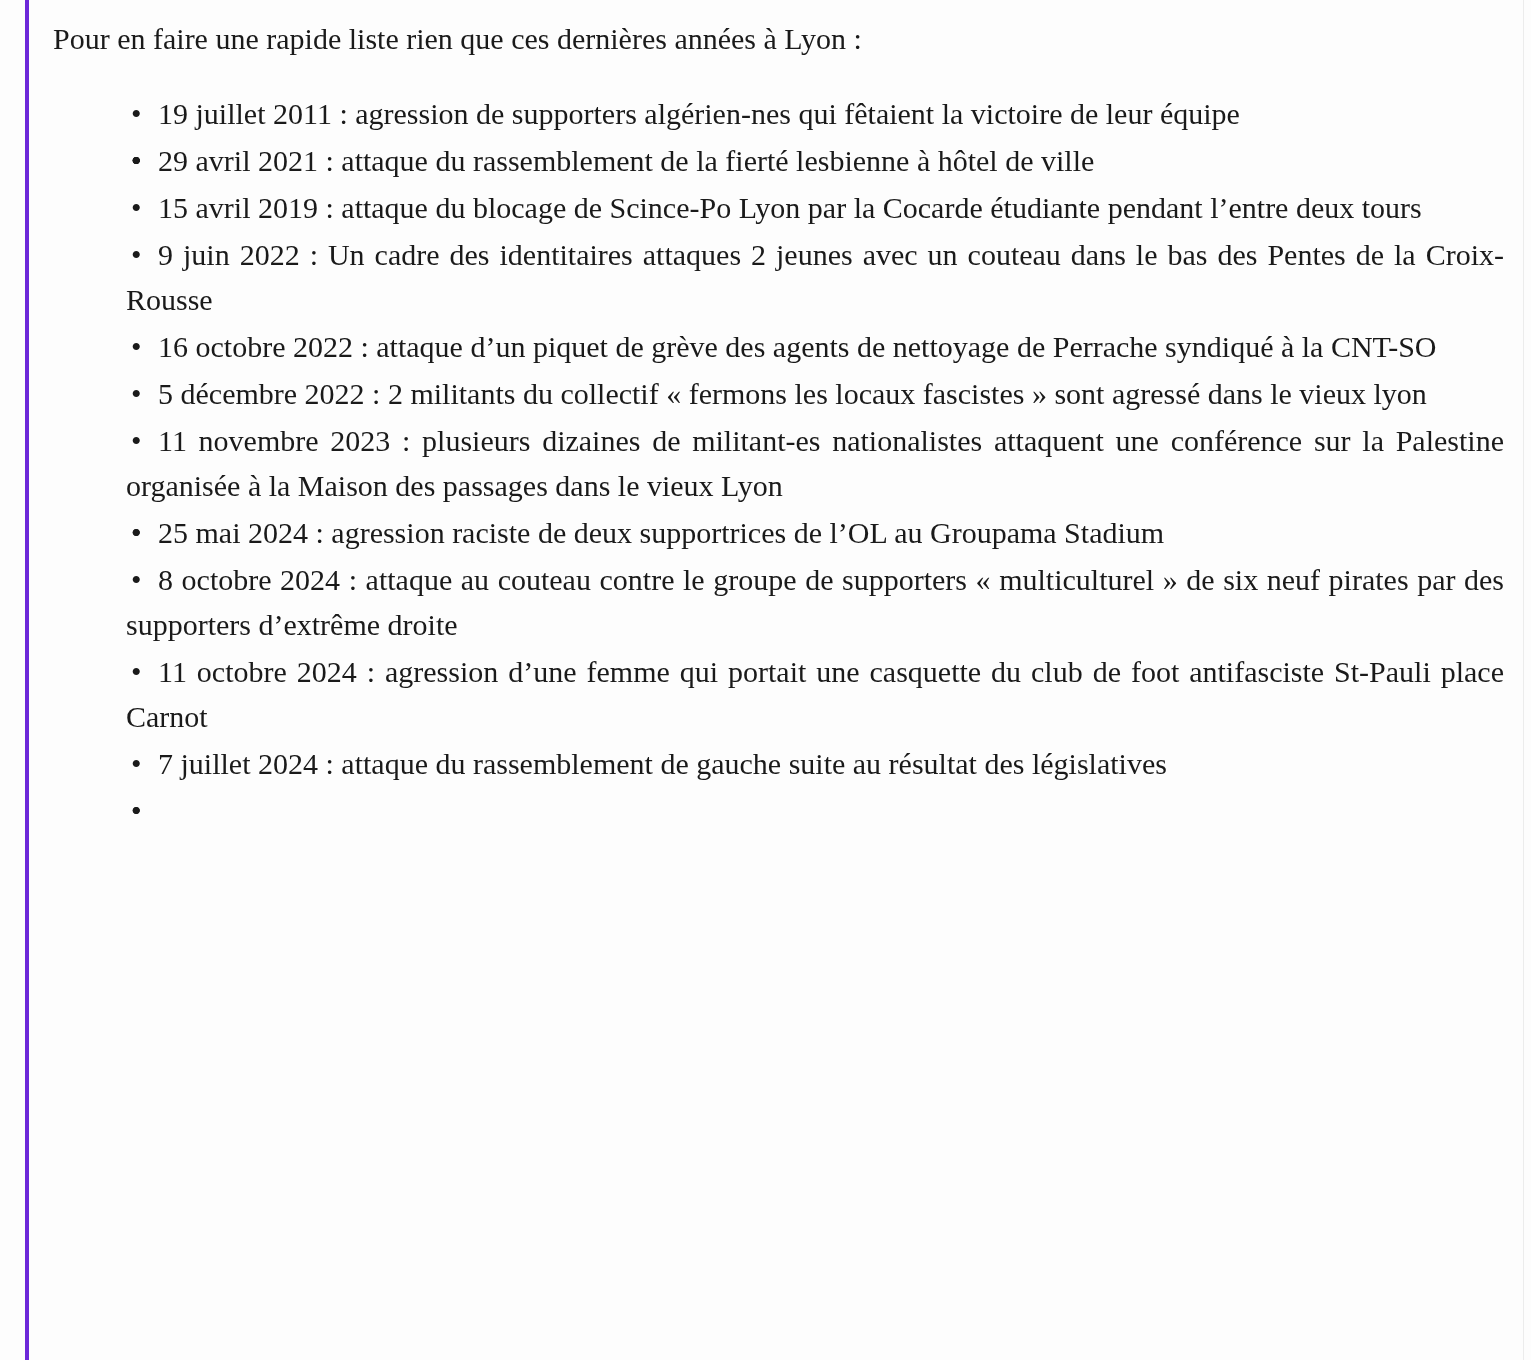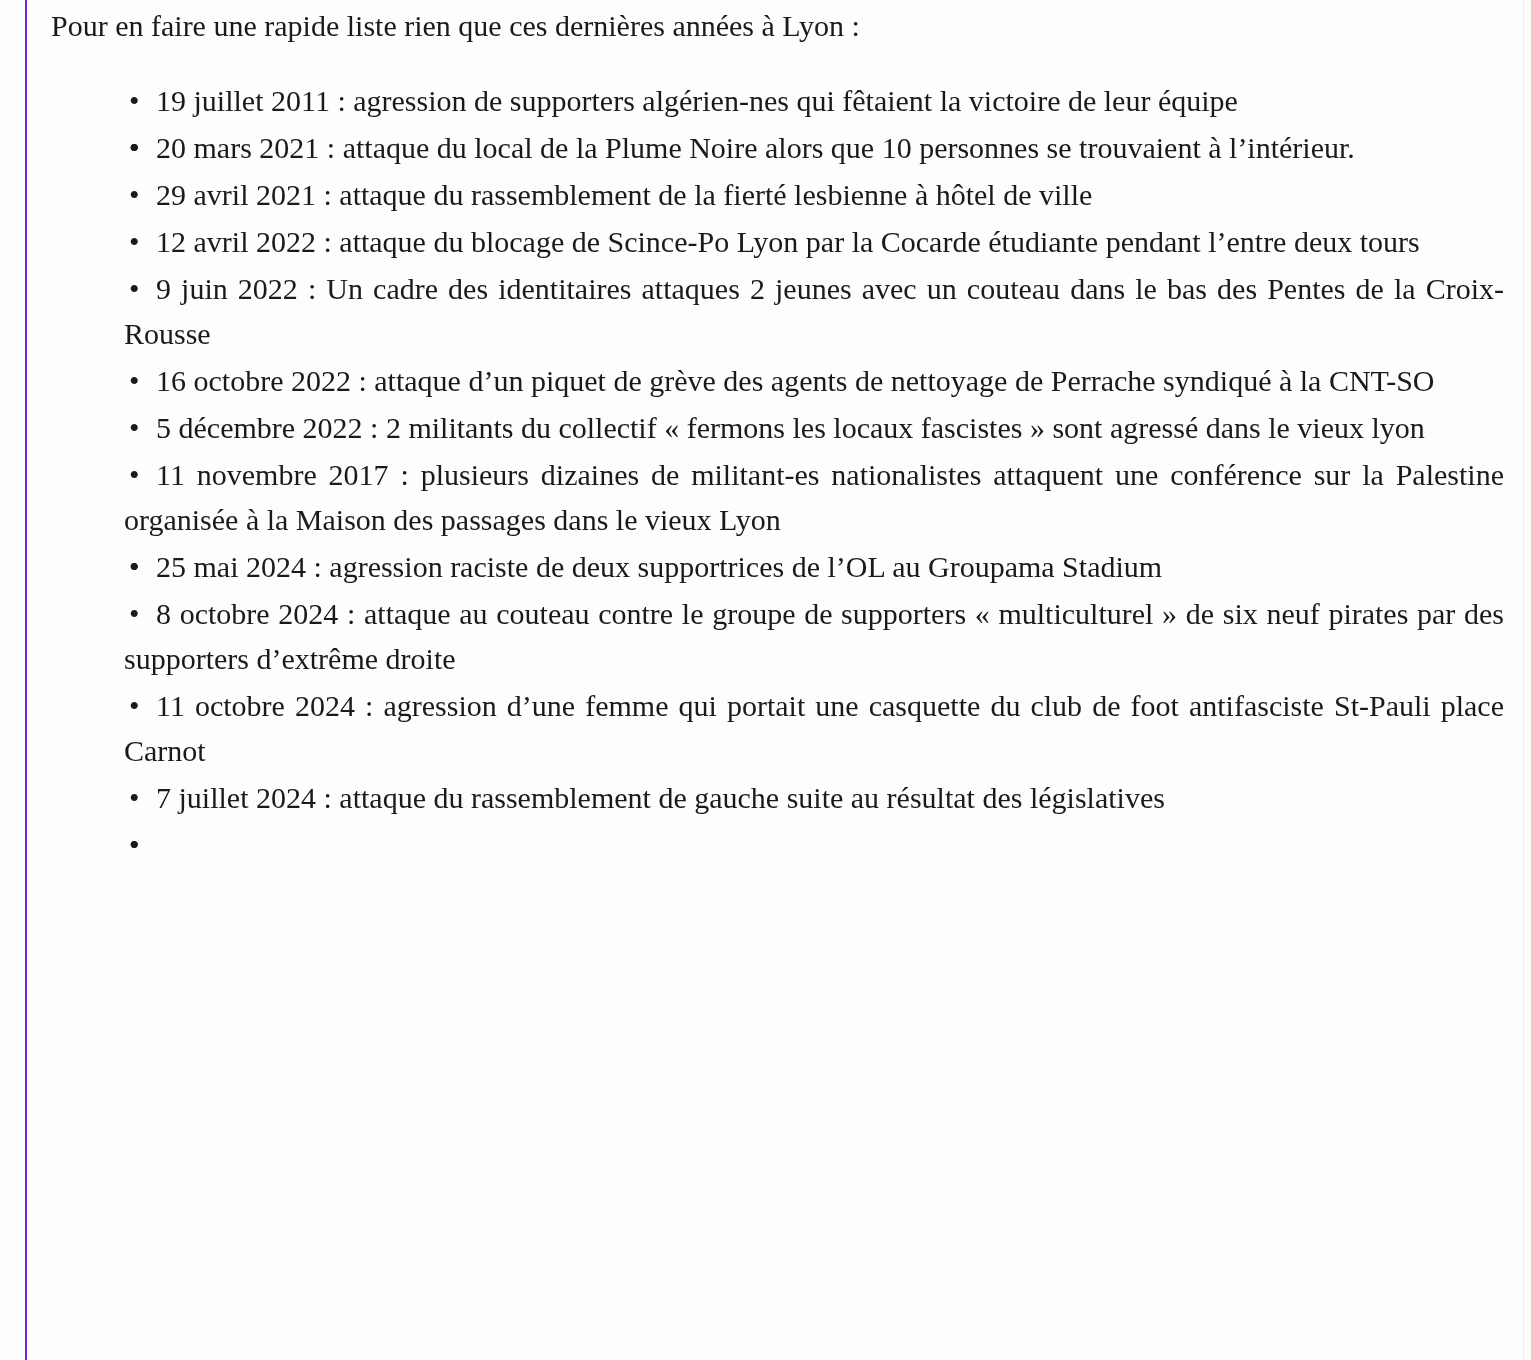--- a/index.html
+++ b/index.html
@@ -13,23 +13,23 @@
     background: #fdfdfd;
     color: #1a1a1a;
     font-family: "Liberation Serif", "DejaVu Serif", serif;
   }
   .page {
     box-sizing: border-box;
     margin-left: 25px;
     width: 1499px;
     min-height: 1360px;
     background: #fdfdfd;
-    border-left: 2px solid #6d28d9;
+    border-left: 4px solid #6d28d9;
     border-right: 1px solid #ececec;
-    padding: 3px 19px 30px 24px;
+    padding: 16px 19px 30px 24px;
   }
   .intro {
     margin: 0;
     font-size: 30px;
     line-height: 45px;
     text-align: left;
   }
   .events {
     list-style: none;
     margin: 30px 0 0 0;
@@ -64,45 +64,44 @@
       <span>19 juillet 2011 : agression de supporters algérien-nes qui fêtaient la victoire de leur équipe</span>
     </li>
     <li>
       <span class="bullet">•</span>
     </li>
     <li>
       <span class="bullet">•</span>
     </li>
     <li>
       <span class="bullet">•</span>
-      <span>20 mars 2021 : attaque du local de la Plume Noire alors que 10 personnes se trouvaient à l’intérieur.</span>
     </li>
     <li>
       <span class="bullet">•</span>
       <span>29 avril 2021 : attaque du rassemblement de la fierté lesbienne à hôtel de ville</span>
     </li>
     <li>
       <span class="bullet">•</span>
-      <span>12 avril 2022 : attaque du blocage de Scince-Po Lyon par la Cocarde étudiante pendant l’entre deux tours</span>
+      <span>15 avril 2019 : attaque du blocage de Scince-Po Lyon par la Cocarde étudiante pendant l’entre deux tours</span>
     </li>
     <li>
       <span class="bullet">•</span>
       <span>9 juin 2022 : Un cadre des identitaires attaques 2 jeunes avec un couteau dans le bas des Pentes de la Croix-Rousse</span>
     </li>
     <li>
       <span class="bullet">•</span>
       <span>16 octobre 2022 : attaque d’un piquet de grève des agents de nettoyage de Perrache syndiqué à la CNT-SO</span>
     </li>
     <li>
       <span class="bullet">•</span>
       <span>5 décembre 2022 : 2 militants du collectif « fermons les locaux fascistes » sont agressé dans le vieux lyon</span>
     </li>
     <li>
       <span class="bullet">•</span>
-      <span>11 novembre 2017 : plusieurs dizaines de militant-es nationalistes attaquent une conférence sur la Palestine organisée à la Maison des passages dans le vieux Lyon</span>
+      <span>11 novembre 2023 : plusieurs dizaines de militant-es nationalistes attaquent une conférence sur la Palestine organisée à la Maison des passages dans le vieux Lyon</span>
     </li>
     <li>
       <span class="bullet">•</span>
     </li>
     <li>
       <span class="bullet">•</span>
       <span>25 mai 2024 : agression raciste de deux supportrices de l’OL au Groupama Stadium</span>
     </li>
     <li>
       <span class="bullet">•</span>

